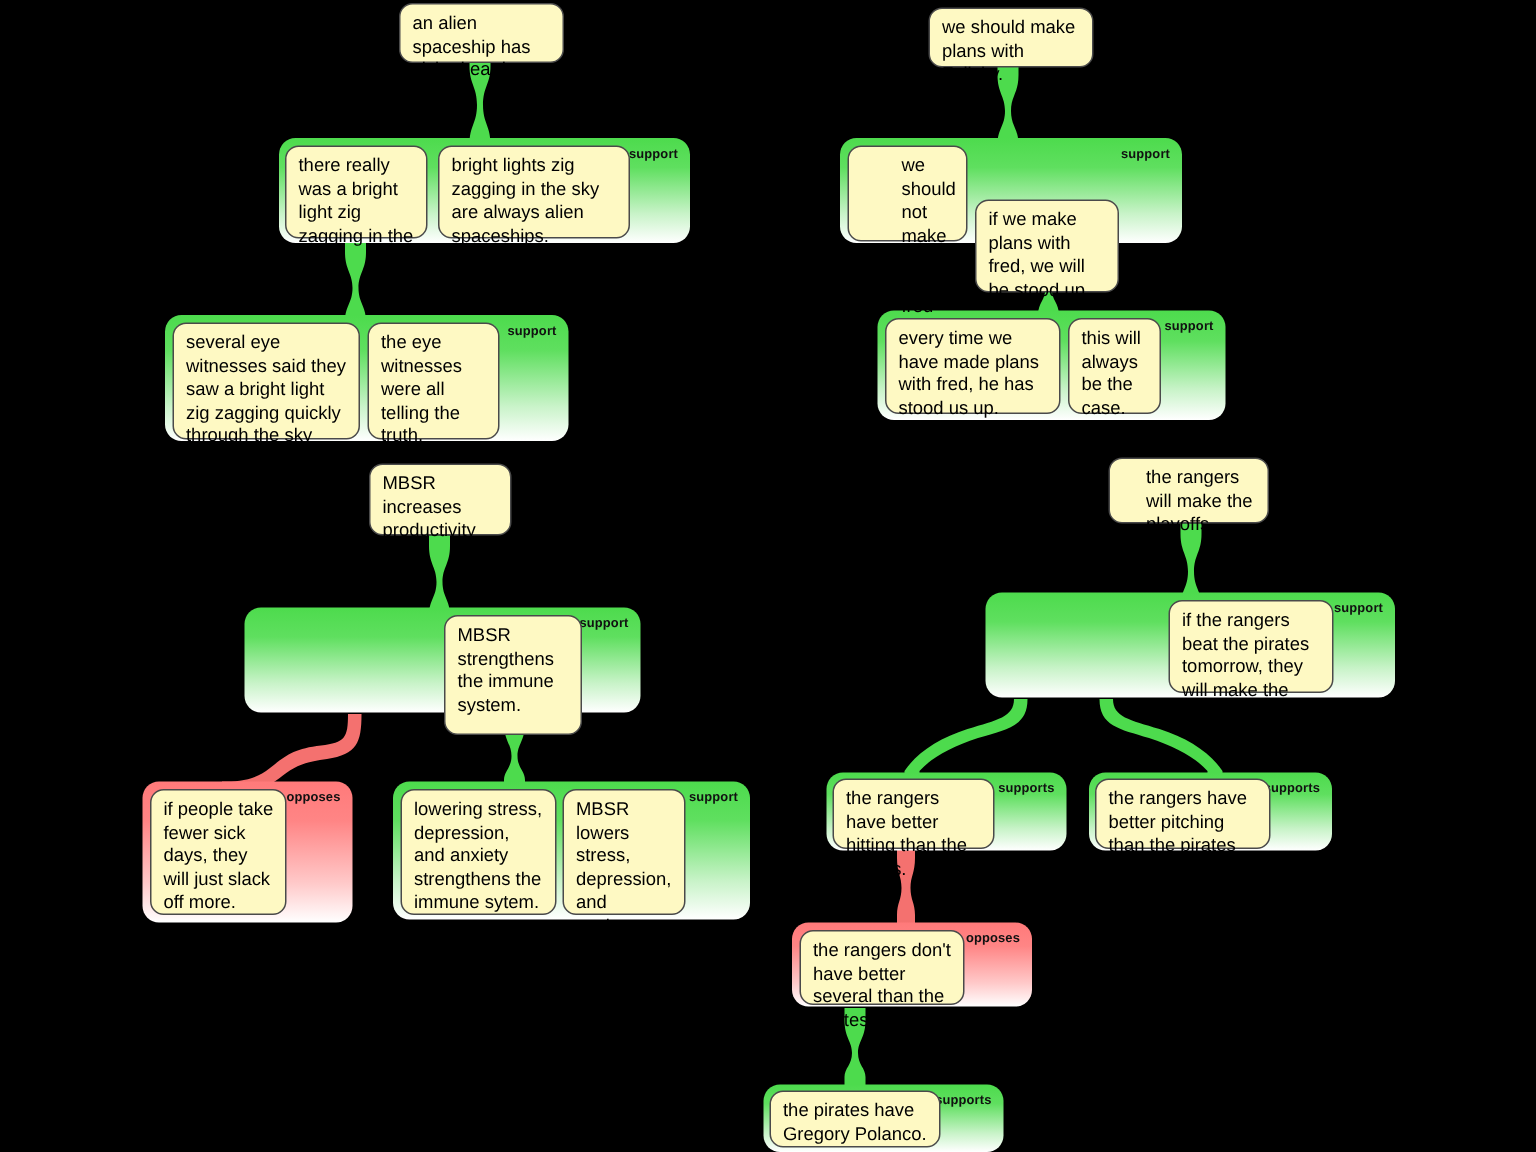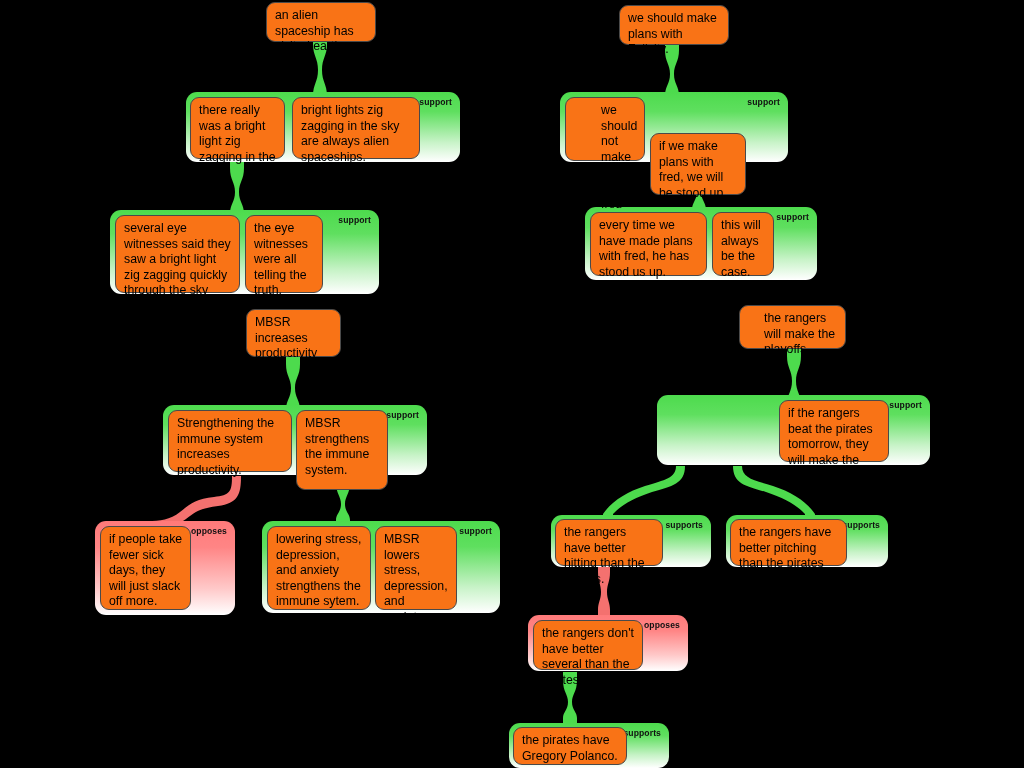--- a/index.html
+++ b/index.html
@@ -7,21 +7,21 @@
     width:1024px;height:768px;position:relative;overflow:hidden;
     font-family:"Liberation Sans","DejaVu Sans",sans-serif;
     background:#000;
   }
   #canvas{position:absolute;left:0;top:0;width:1024px;height:768px;}
   #svg-links{position:absolute;left:0;top:0;width:1024px;height:768px;pointer-events:none;}
 
   
   .claim{
     position:absolute;
-    background:#f97316;
+    background:#fef9c3;
     border:1px solid #4a4a4a;
     border-radius:9px;
     box-sizing:border-box;
     color:#000;
     font-size:12.3px;
     line-height:15.6px;
     padding:5px 7px 5px 8px;
     z-index:6;
   }
 
@@ -106,42 +106,41 @@
   <div class="panel support" style="left:186px;top:92px;width:274px;height:70px;">
     <span class="panel-label">support</span>
   </div>
   <div class="claim" style="left:190px;top:97px;width:95px;height:62px;">there really was a bright light zig zagging in the sky.</div>
   <div class="claim" style="left:292px;top:97px;width:128px;height:62px;">bright lights zig zagging in the sky are always alien spaceships.</div>
 
   <div class="panel support" style="left:110px;top:210px;width:269px;height:84px;">
     <span class="panel-label">support</span>
   </div>
   <div class="claim" style="left:115px;top:215px;width:125px;height:78px;">several eye witnesses said they saw a bright light zig zagging quickly through the sky</div>
-  <div class="claim" style="left:245px;top:215px;width:78px;height:78px;">the eye witnesses were all telling the truth.</div>
+  <div class="claim" style="left:245px;top:215px;width:88px;height:78px;">the eye witnesses were all telling the truth.</div>
 
   <div class="claim" style="left:619px;top:5px;width:110px;height:40px;">we should make plans with Felicity.</div>
 
   <div class="panel support" style="left:560px;top:92px;width:228px;height:70px;">
     <span class="panel-label">support</span>
   </div>
   <div class="claim" style="left:565px;top:97px;width:80px;height:64px;padding-left:35px;">we should not make plans with fred</div>
   <div class="claim" style="left:650px;top:97px;width:96px;height:62px;margin-top:36px;">if we make plans with fred, we will be stood up.</div>
 
   <div class="panel support" style="left:585px;top:207px;width:232px;height:73px;">
     <span class="panel-label">support</span>
   </div>
   <div class="claim" style="left:590px;top:212px;width:117px;height:64px;">every time we have made plans with fred, he has stood us up.</div>
   <div class="claim" style="left:712px;top:212px;width:62px;height:64px;">this will always be the case.</div>
 
   <div class="claim" style="left:246px;top:309px;width:95px;height:48px;">MBSR increases productivity</div>
 
   <div class="panel support" style="left:163px;top:405px;width:264px;height:70px;">
     <span class="panel-label">support</span>
   </div>
-  <div class="claim" style="left:168px;top:410px;width:124px;height:62px;">Strengthening the immune system increases productivity.</div>
   <div class="claim" style="left:296px;top:410px;width:92px;height:80px;">MBSR strengthens the immune system.</div>
 
   <div class="panel oppose" style="left:95px;top:521px;width:140px;height:94px;">
     <span class="panel-label">opposes</span>
   </div>
   <div class="claim" style="left:100px;top:526px;width:91px;height:84px;">if people take fewer sick days, they will just slack off more.</div>
 
   <div class="panel support" style="left:262px;top:521px;width:238px;height:92px;">
     <span class="panel-label">support</span>
   </div>

